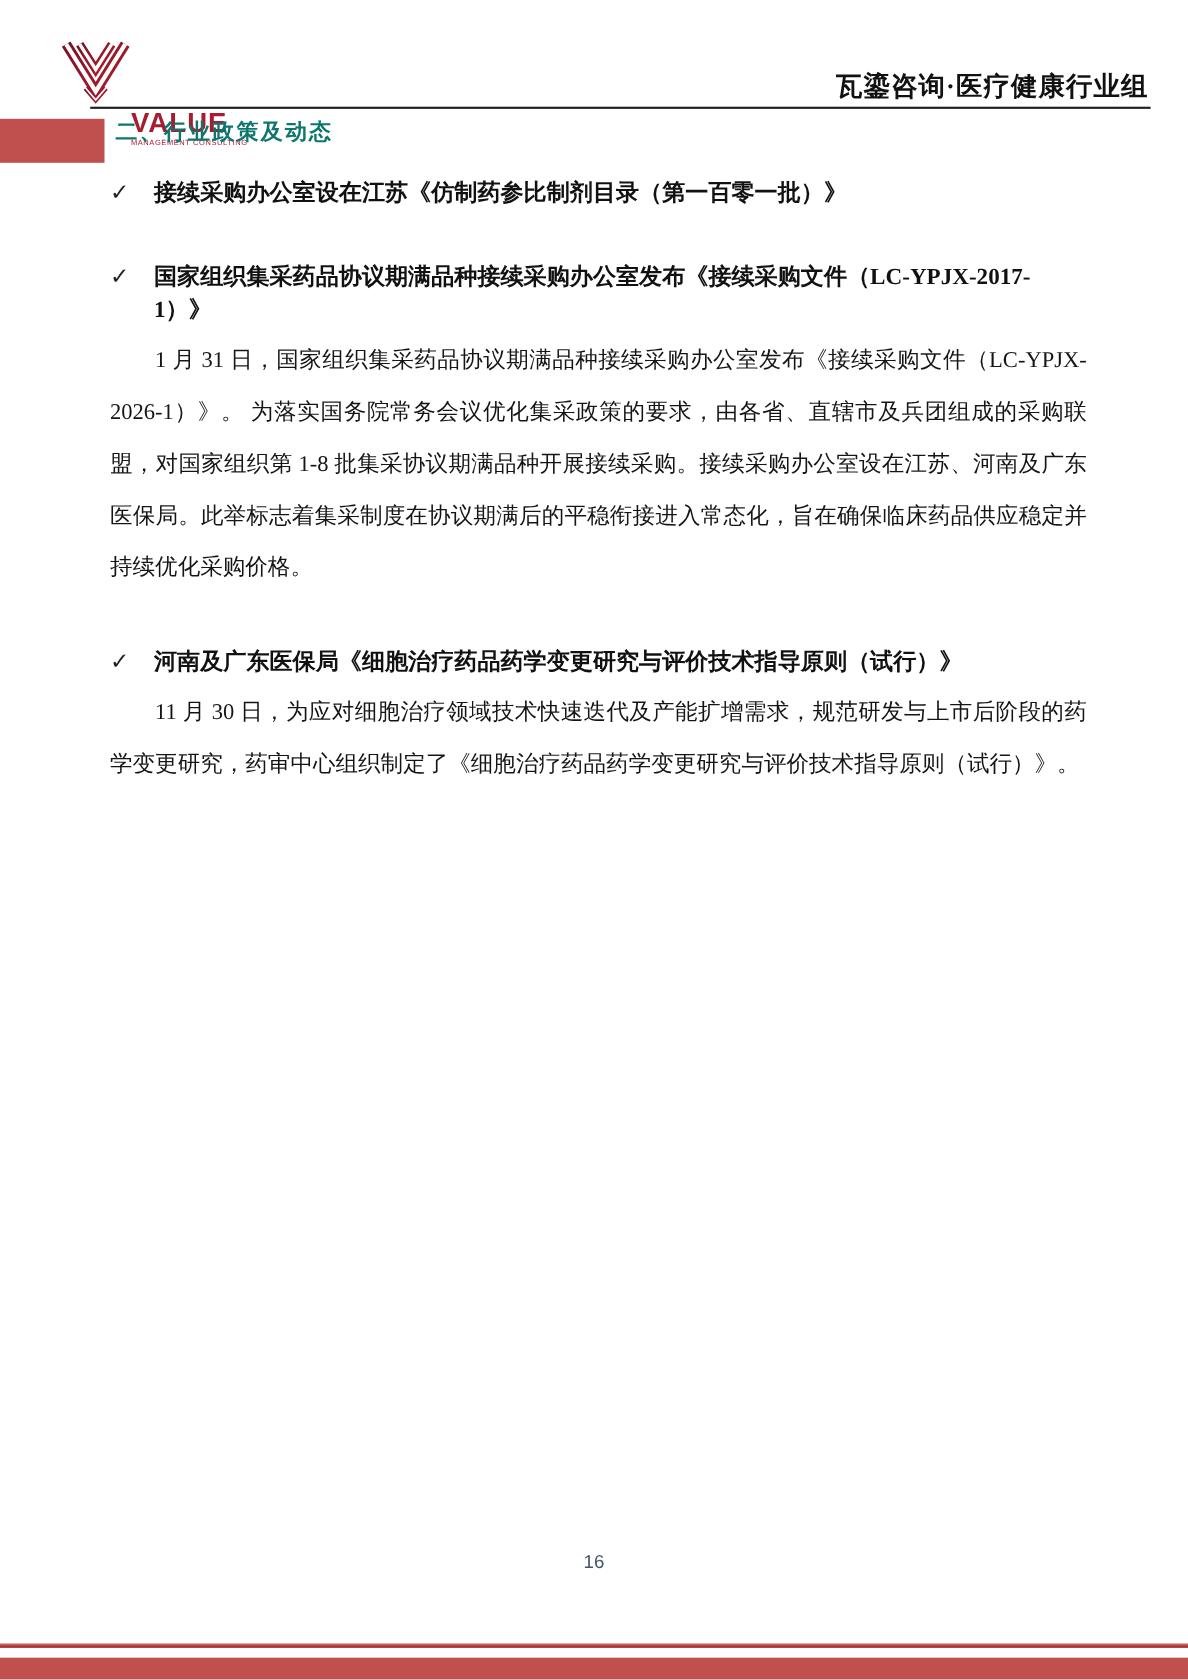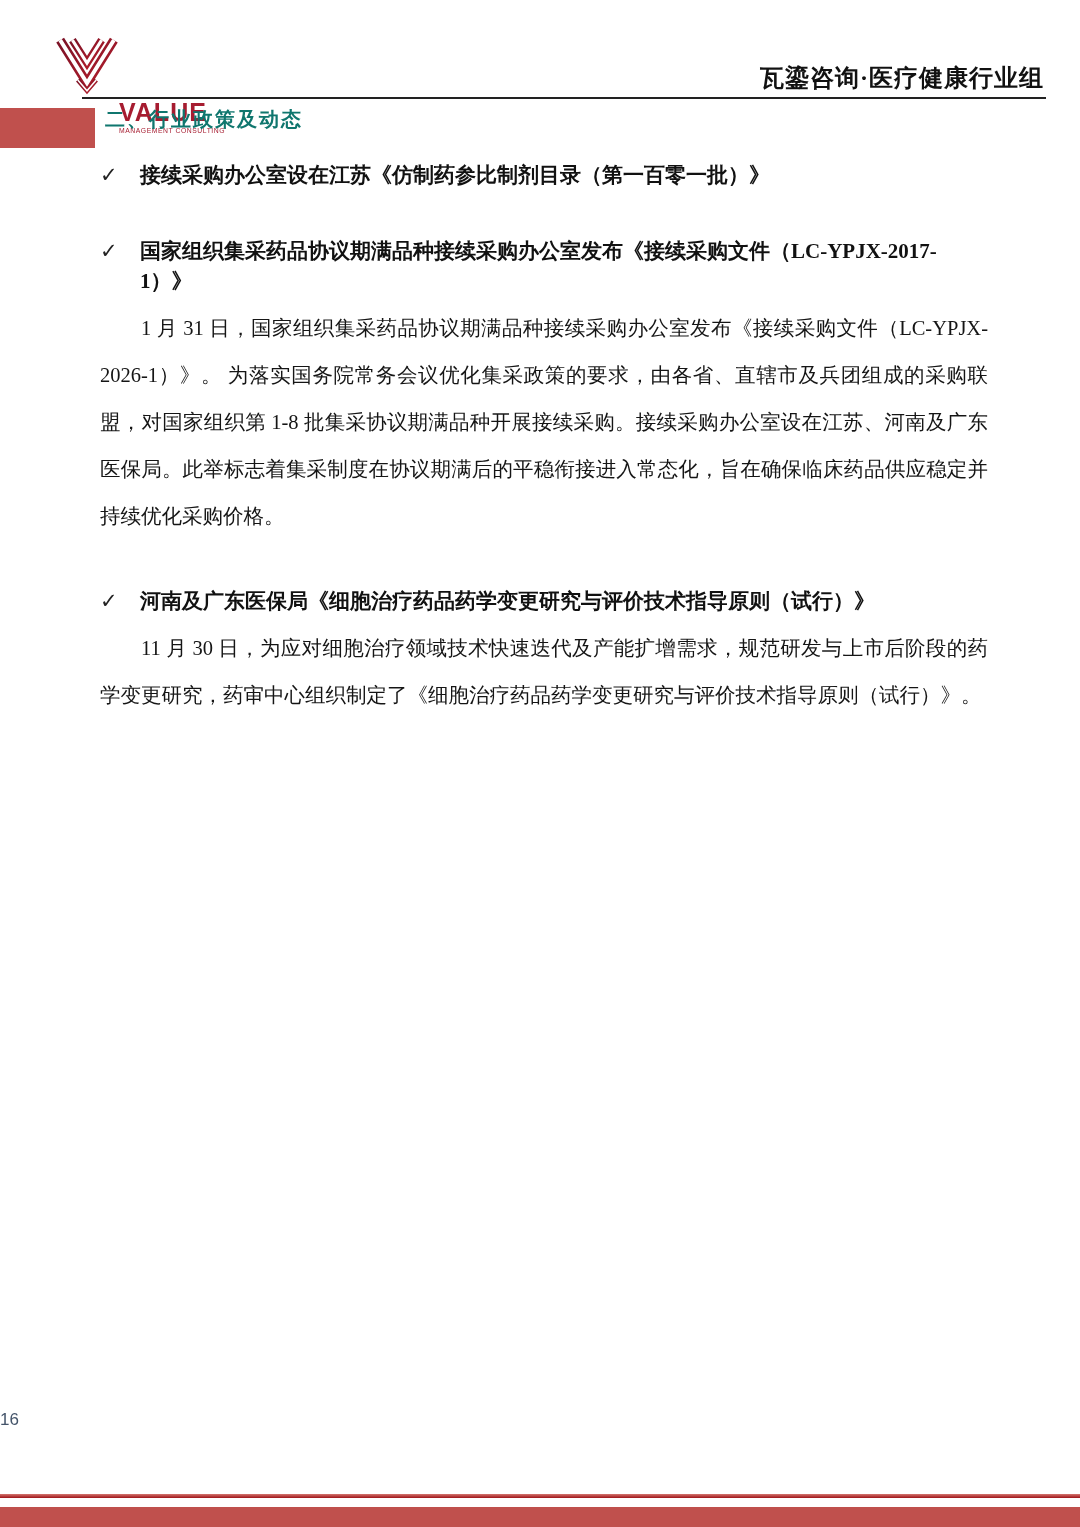--- a/index.html
+++ b/index.html
@@ -115,20 +115,21 @@
     text-indent: 2em;
     color: #151515;
   }
 
   
   .page-number {
     position: absolute;
     top: 1410px;
     left: 0;
     width: 100%;
+    text-align: center;
     font-size: 17px;
     color: #44546A;
     font-family: "Liberation Sans", "DejaVu Sans", sans-serif;
   }
   .footer-rule {
     position: absolute;
     left: 0;
     right: 0;
     top: 1494px;
     height: 4px;

